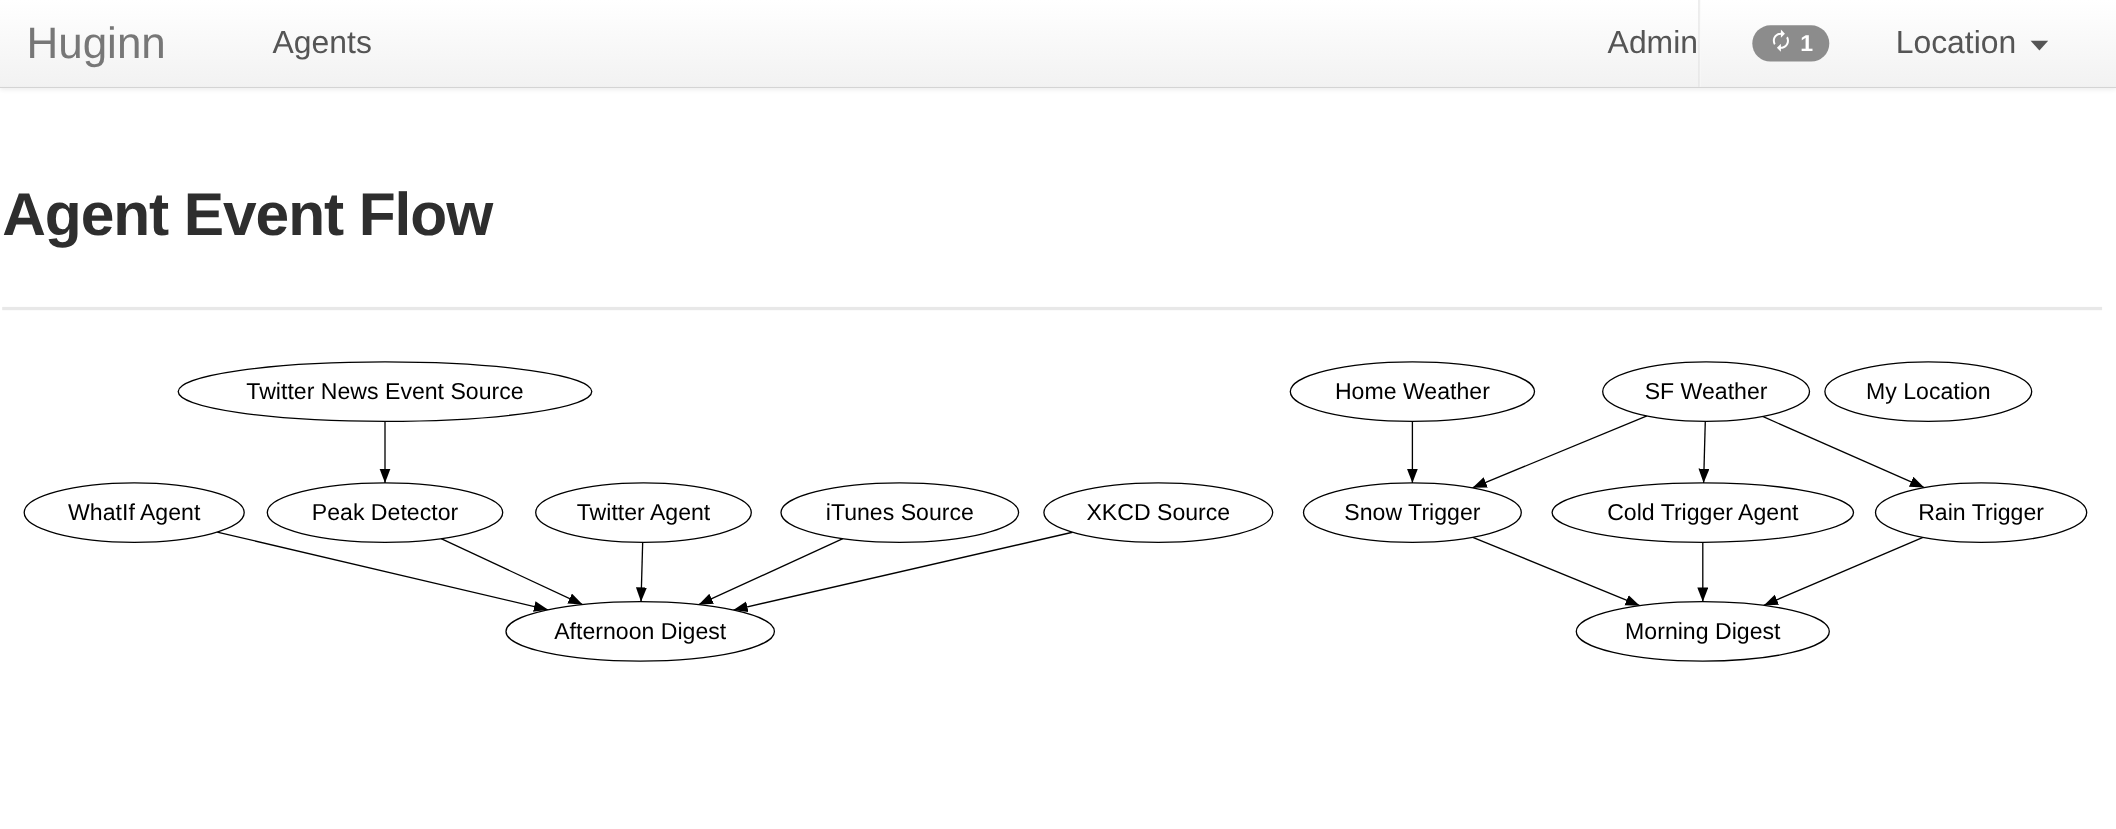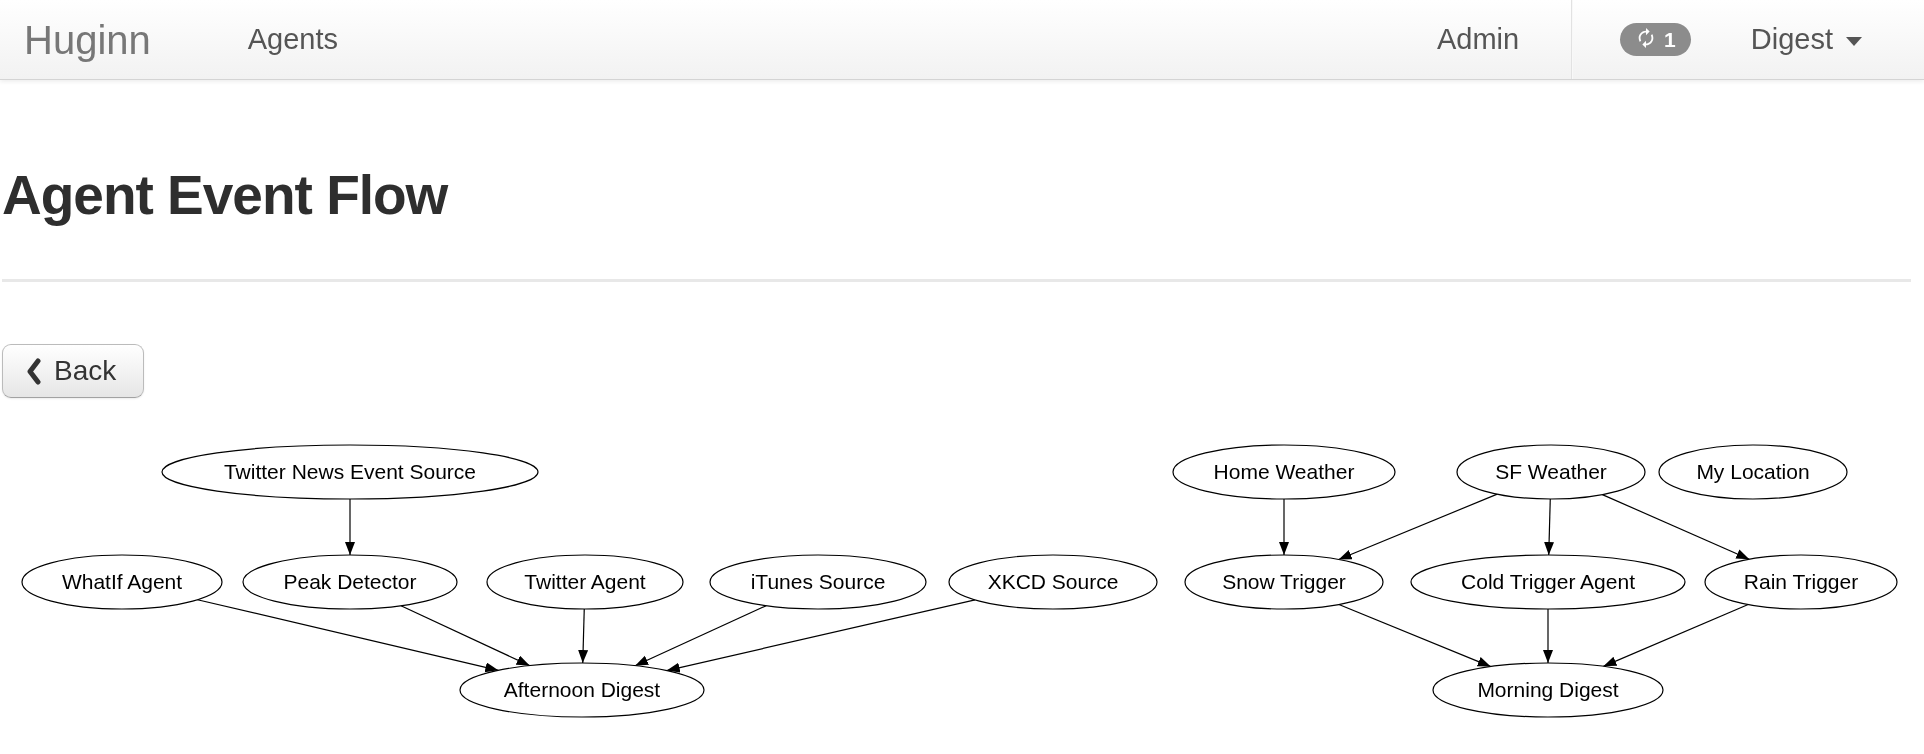--- a/index.html
+++ b/index.html
@@ -49,21 +49,20 @@
   .nav-right {
     margin-left: auto;
     display: flex;
     align-items: center;
     align-self: stretch;
   }
   .admin-link {
     font-size: 29px;
     color: #555555;
     cursor: pointer;
-    margin-right: 52px;
   }
   .nav-sep {
     width: 1px;
     align-self: stretch;
     background: #e2e2e2;
     box-shadow: 1px 0 0 #f8f8f8;
   }
   .jobs-badge {
     margin: 0 60px 0 48px;
     background: #8c8c8c;
@@ -152,37 +151,29 @@
     <span class="nav-sep"></span>
     <span class="jobs-badge">
       <span>
         <svg width="22" height="22" viewBox="0 0 24 24" fill="#ffffff">
           <path d="M12 6v3l4-4-4-4v3c-4.42 0-8 3.58-8 8 0 1.57.46 3.03 1.24 4.26L6.7 14.8c-.45-.83-.7-1.79-.7-2.8 0-3.31 2.69-6 6-6zm6.76 1.74L17.3 9.2c.44.84.7 1.79.7 2.8 0 3.31-2.69 6-6 6v-3l-4 4 4 4v-3c4.42 0 8-3.58 8-8 0-1.57-.46-3.03-1.24-4.26z"></path>
         </svg>
       </span>
       <span class="count">1</span>
     </span>
     <span class="account">
-      <span class="account-label">Digest</span>
+      <span class="account-label">Location</span>
       <span class="caret"></span>
     </span>
   </div>
 </nav>
 
 <main class="container">
   <h1 class="page-title">Agent Event Flow</h1>
   <hr class="title-rule">
-  <button class="back-button">
-    <span>
-      <svg width="17" height="27" viewBox="0 0 17 27">
-        <path d="M13 3 L5 13.5 L13 24" stroke="#333333" stroke-width="5" fill="none" stroke-linecap="round" stroke-linejoin="round"></path>
-      </svg>
-    </span>
-    <span>Back</span>
-  </button>
 </main>
 
 <svg id="flow-graph" viewBox="0 425 1924 300">
     <defs>
       <marker id="arrowhead" markerUnits="userSpaceOnUse" markerWidth="16" markerHeight="12" refX="13" refY="5" orient="auto">
         <path d="M0,0 L13,5 L0,10 Z" fill="#000000"></path>
       </marker>
     </defs>
     <line x1="350" y1="486" x2="350" y2="542" stroke="#000000" stroke-width="1.2" marker-end="url(#arrowhead)"></line>
     <line x1="197.46055221635046" y1="586.7168253029693" x2="498.3174369753741" y2="657.35278955074" stroke="#000000" stroke-width="1.2" marker-end="url(#arrowhead)"></line>

